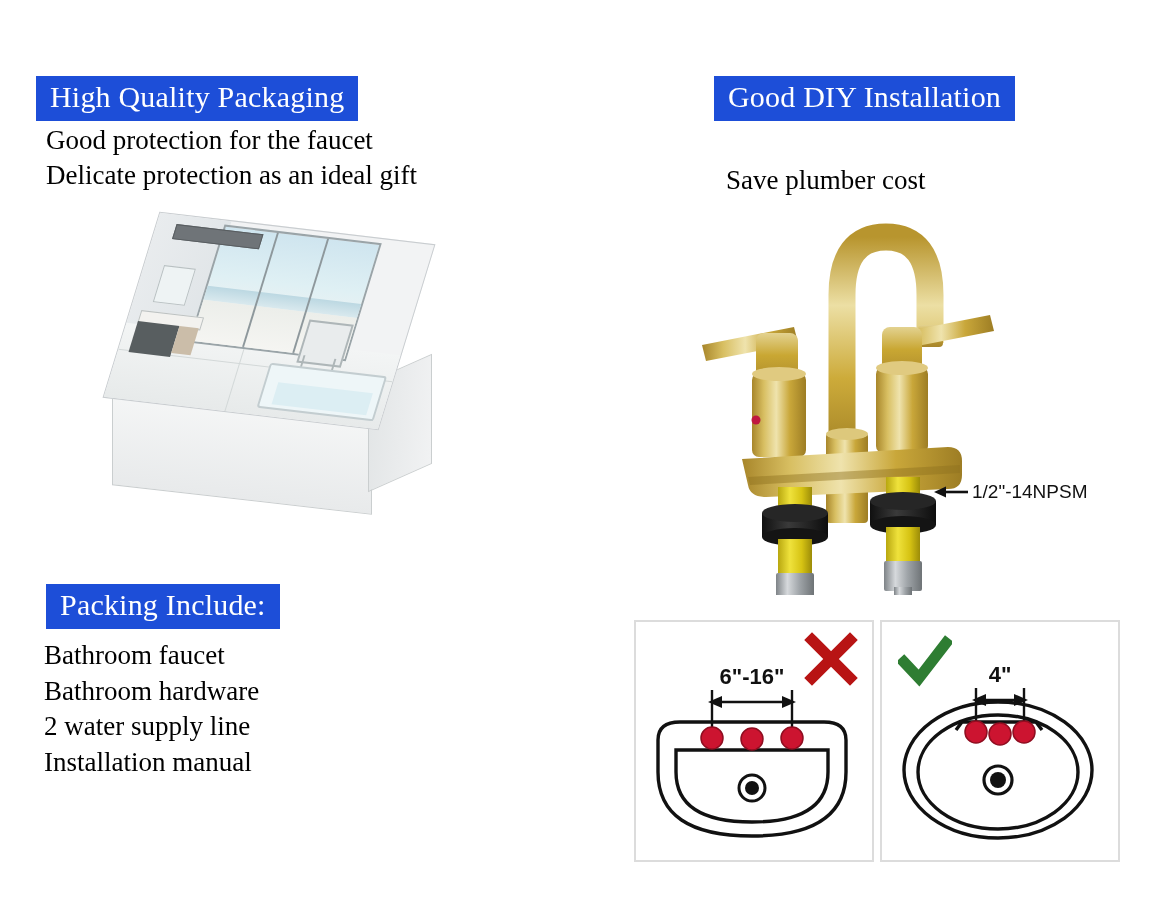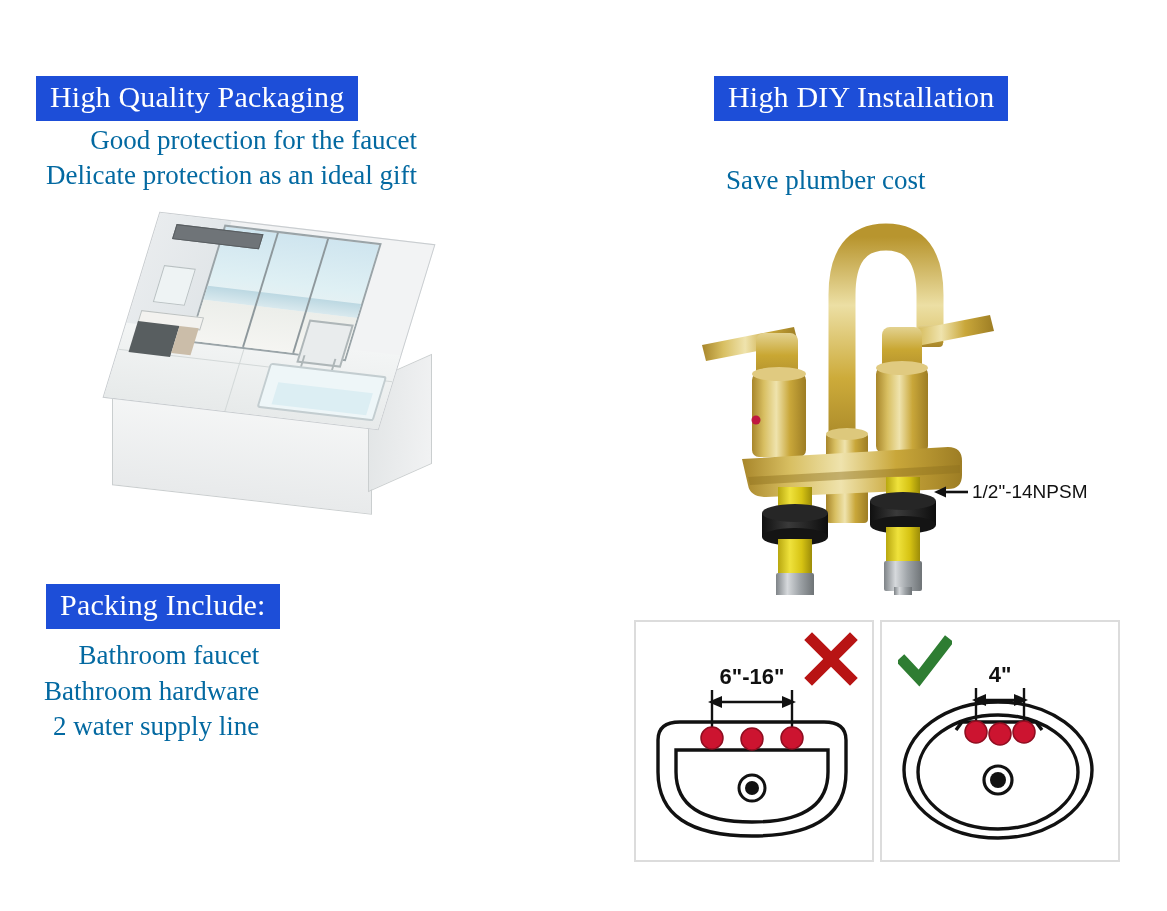--- a/index.html
+++ b/index.html
@@ -33,22 +33,21 @@
     white-space: nowrap;
     letter-spacing: 0.2px;
   }
   #banner-packaging { left: 36px; top: 76px; }
   #banner-install  { left: 714px; top: 76px; }
   #banner-packing  { left: 46px;  top: 584px; text-align: right; }
   .body-block {
     position: absolute;
     font-size: 27px;
     line-height: 1.30;
-    color: #0369a1;
-    text-align: right;
+    color: #000000;
   }
   .body-block div { white-space: nowrap; }
 
   #pack-copy { left: 46px; top: 123px; }
   #install-copy { left: 726px; top: 123px; margin-top: 40px; }
   #packing-list { left: 44px; top: 638px; line-height: 1.32; }
 
   
   #box-photo {
     position: absolute;
@@ -230,23 +229,24 @@
       <div class="box-brand"></div>
     </div>
   </div>
 
   <div class="banner" id="banner-packing">Packing Include:</div>
 
   <div class="body-block" id="packing-list">
     <div>Bathroom faucet</div>
     <div>Bathroom hardware</div>
     <div>2 water supply line</div>
-  </div>
-
-  <div class="banner" id="banner-install">High DIY Installation</div>
+    <div>Installation manual</div>
+  </div>
+
+  <div class="banner" id="banner-install">Good DIY Installation</div>
 
   <div class="body-block" id="install-copy">
     <div>Save plumber cost</div>
   </div>
 
   <div id="faucet-photo">
     <svg width="310" height="420" viewBox="0 0 310 420">
       <defs>
         <linearGradient id="goldH" x1="0" y1="0" x2="1" y2="0">
           <stop offset="0%" stop-color="#a8862a"></stop>

